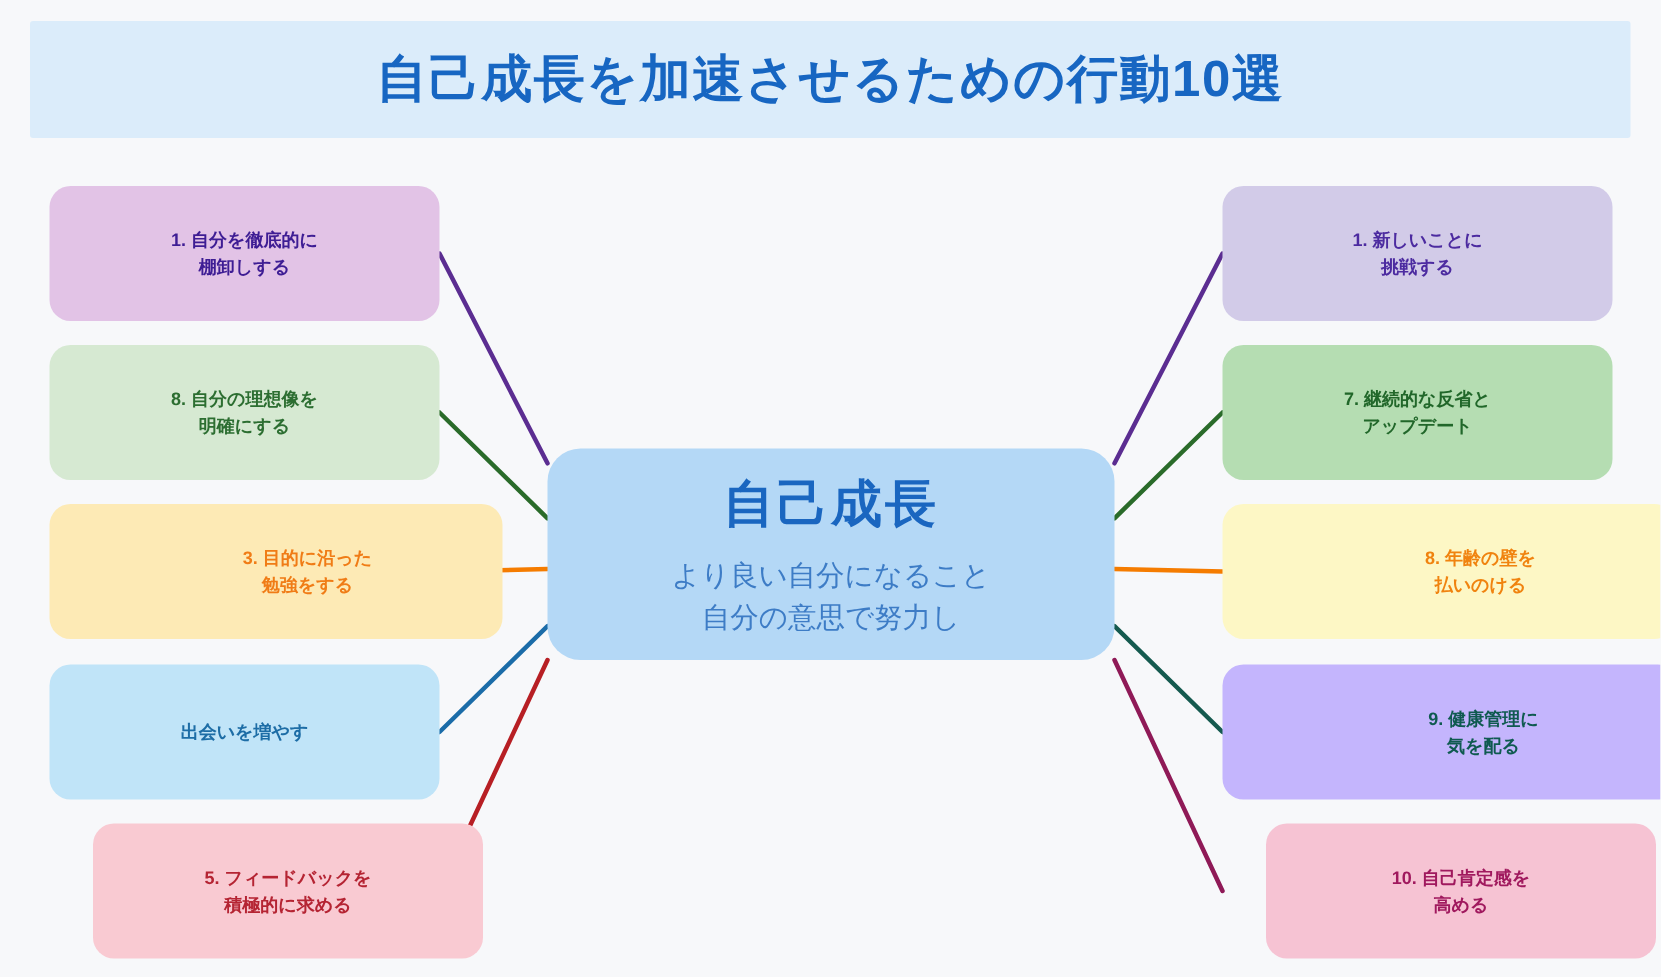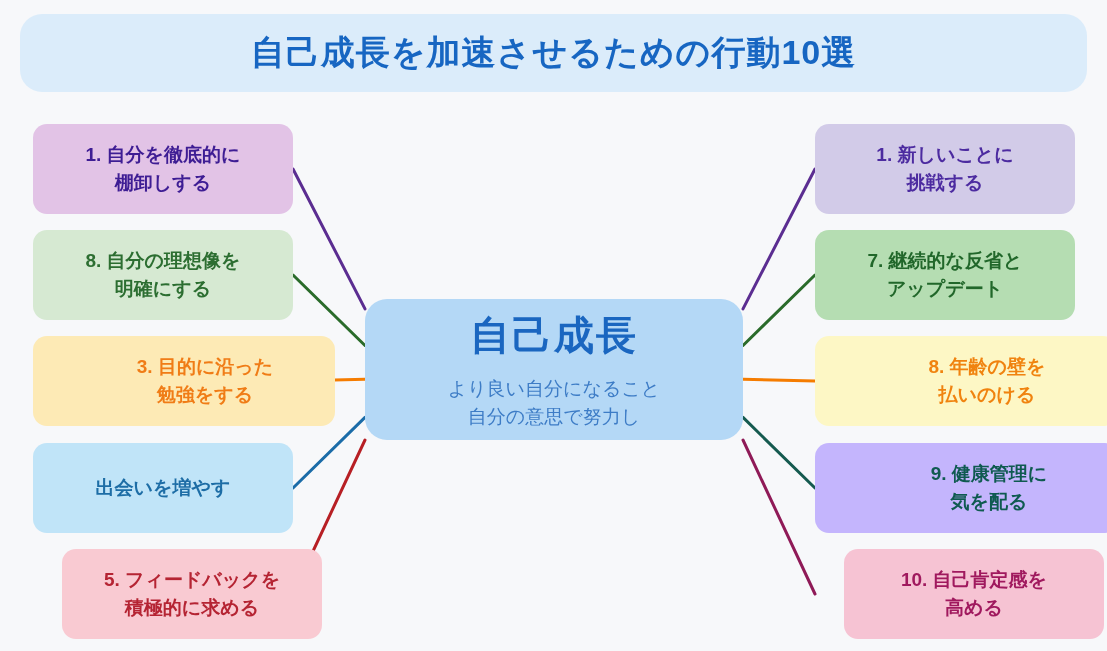--- a/index.html
+++ b/index.html
@@ -20,21 +20,21 @@
     left: 0; top: 0;
     width: 1107px; height: 651px;
     z-index: 0;
     pointer-events: none;
   }
   .banner {
     position: absolute;
     left: 20px; top: 14px;
     width: 1067px; height: 78px;
     background: #dbecfa;
-    border-radius: 22px;
+    border-radius: 2px;
     display: flex;
     align-items: center;
     justify-content: center;
     z-index: 1;
   }
   .banner .title {
     font-size: 34px;
     font-weight: bold;
     color: #1766c2;
     letter-spacing: 1px;
@@ -44,21 +44,21 @@
     width: 260px;
     height: 90px;
     border-radius: 14px;
     display: flex;
     flex-direction: column;
     align-items: center;
     justify-content: center;
     text-align: center;
     z-index: 1;
     font-weight: bold;
-    font-size: 19px;
+    font-size: 12px;
     line-height: 1.5;
   }
   .node-left  { left: 33px;  }
   .node-right { left: 815px; }
   .row-0 { top: 124px; }
   .row-1 { top: 230px; }
   .row-2 { top: 336px; padding-left: 42px; }
   .row-3 { top: 443px; }
   .row-4 { top: 549px; margin-left: 29px; }
   .center-node {
@@ -68,21 +68,21 @@
     background: #b4d8f6;
     border-radius: 22px;
     display: flex;
     flex-direction: column;
     align-items: center;
     justify-content: center;
     text-align: center;
     z-index: 1;
   }
   .center-title {
-    font-size: 40px;
+    font-size: 34px;
     font-weight: bold;
     color: #1a66c0;
     margin-bottom: 12px;
     letter-spacing: 2px;
   }
   .center-subtitle {
     font-size: 19px;
     color: #3d7cc6;
     line-height: 1.45;
   }

